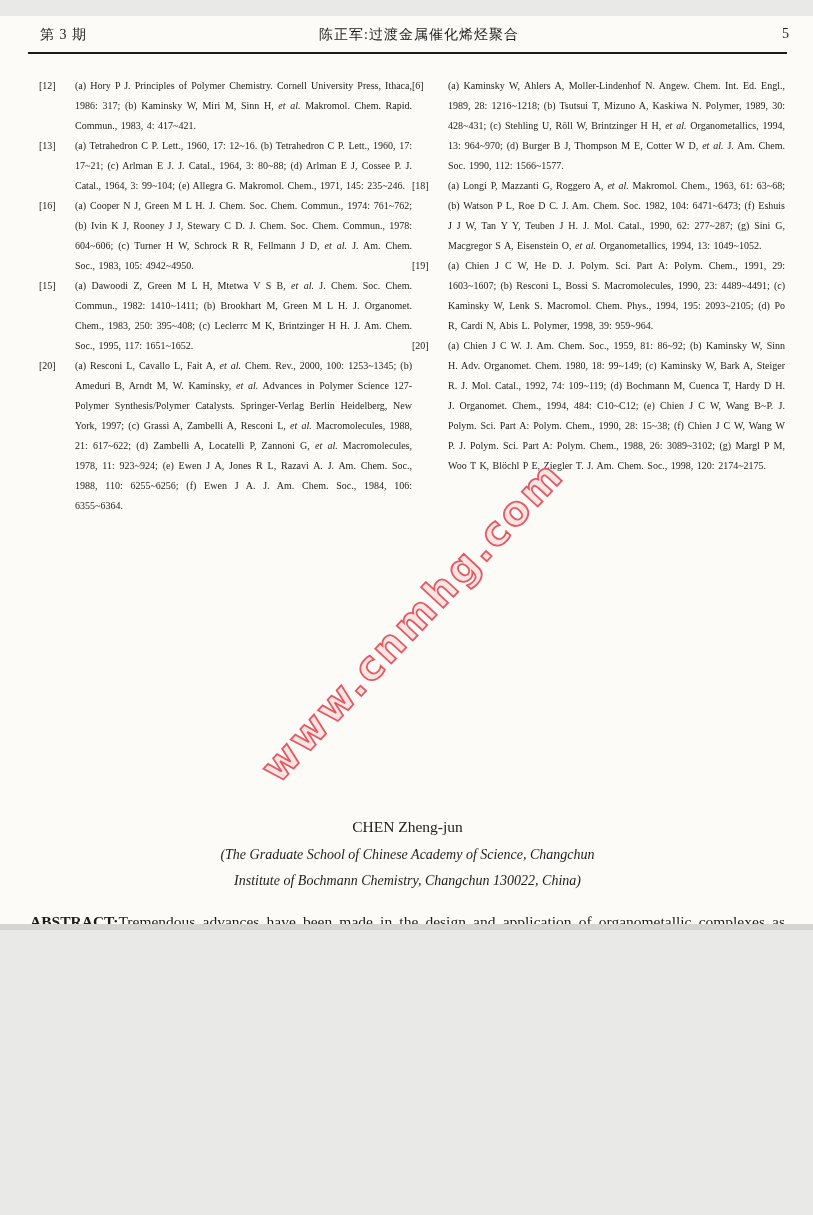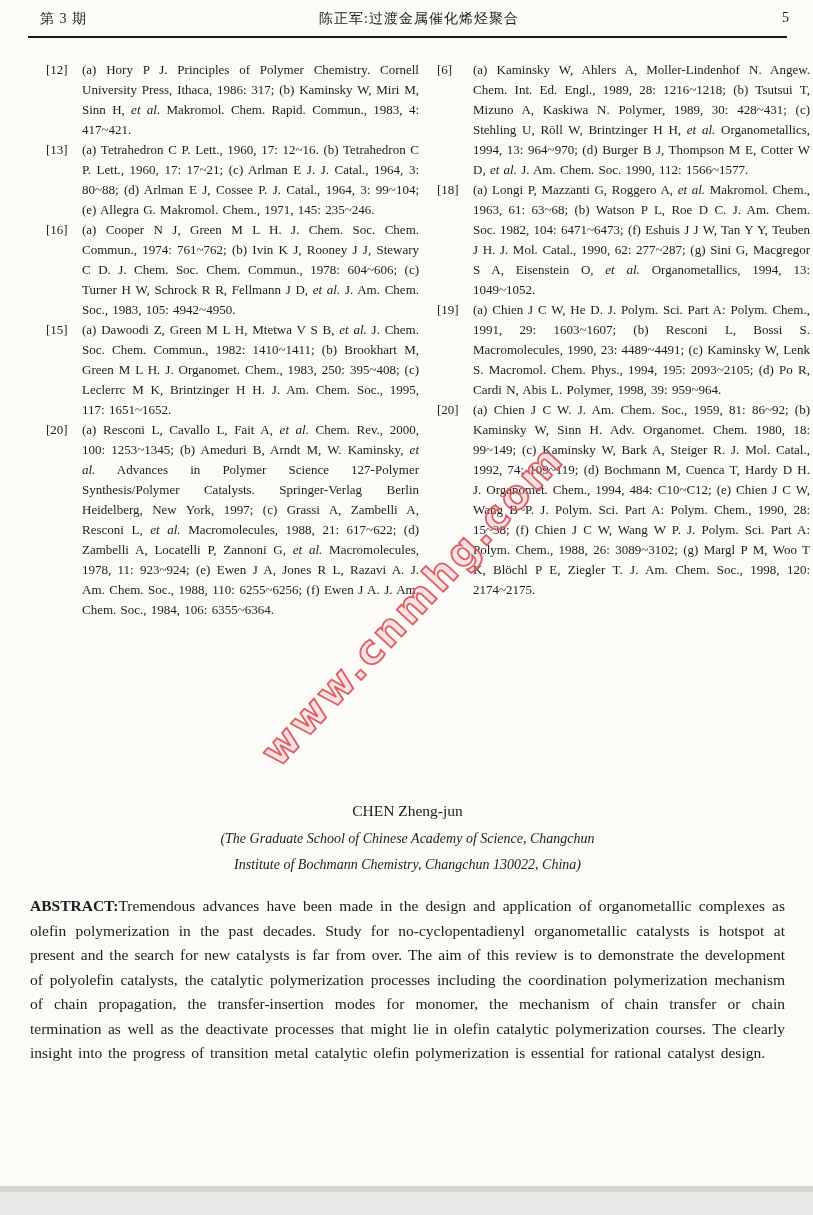--- a/index.html
+++ b/index.html
@@ -3,25 +3,25 @@
 <meta charset="utf-8">
 <style>
   html, body { margin: 0; padding: 0; }
   body {
     font-family: "Liberation Serif", "DejaVu Serif", serif;
     background: #e9e9e7;
   }
   .page {
     position: relative;
     width: 813px;
-    height: 1192px;
+    height: 914px;
     background: #fcfbf8;
     color: #1c1c1c;
     overflow: hidden;
-    margin: 0 auto;
+    margin: 16px auto;
   }
 
   
   .header {
     position: absolute;
     top: 10px; left: 32px; right: 24px;
     height: 22px;
     font-size: 14px;
   }
   .header .issue { position: absolute; left: 8px; top: 0; letter-spacing: 1px; }
@@ -30,25 +30,24 @@
   .header-rule {
     position: absolute;
     top: 36px; left: 28px; right: 26px;
     height: 2px;
     background: #1b1b1b;
   }
 
   
   .refs {
     position: absolute;
-    top: 60px; left: 46px;
+    top: 60px; left: 39px;
     width: 764px;
     display: flex;
-    gap: 18px;
-    font-size: 13px;
+    font-size: 10px;
     line-height: 20px;
   }
   .refs .col { width: 373px; }
   .ref { display: flex; margin: 0; }
   .ref-label { flex: none; width: 30px; }
   .ref-text {
     flex: 1;
     margin-left: 6px;
     text-align: justify;
     text-justify: inter-word;

